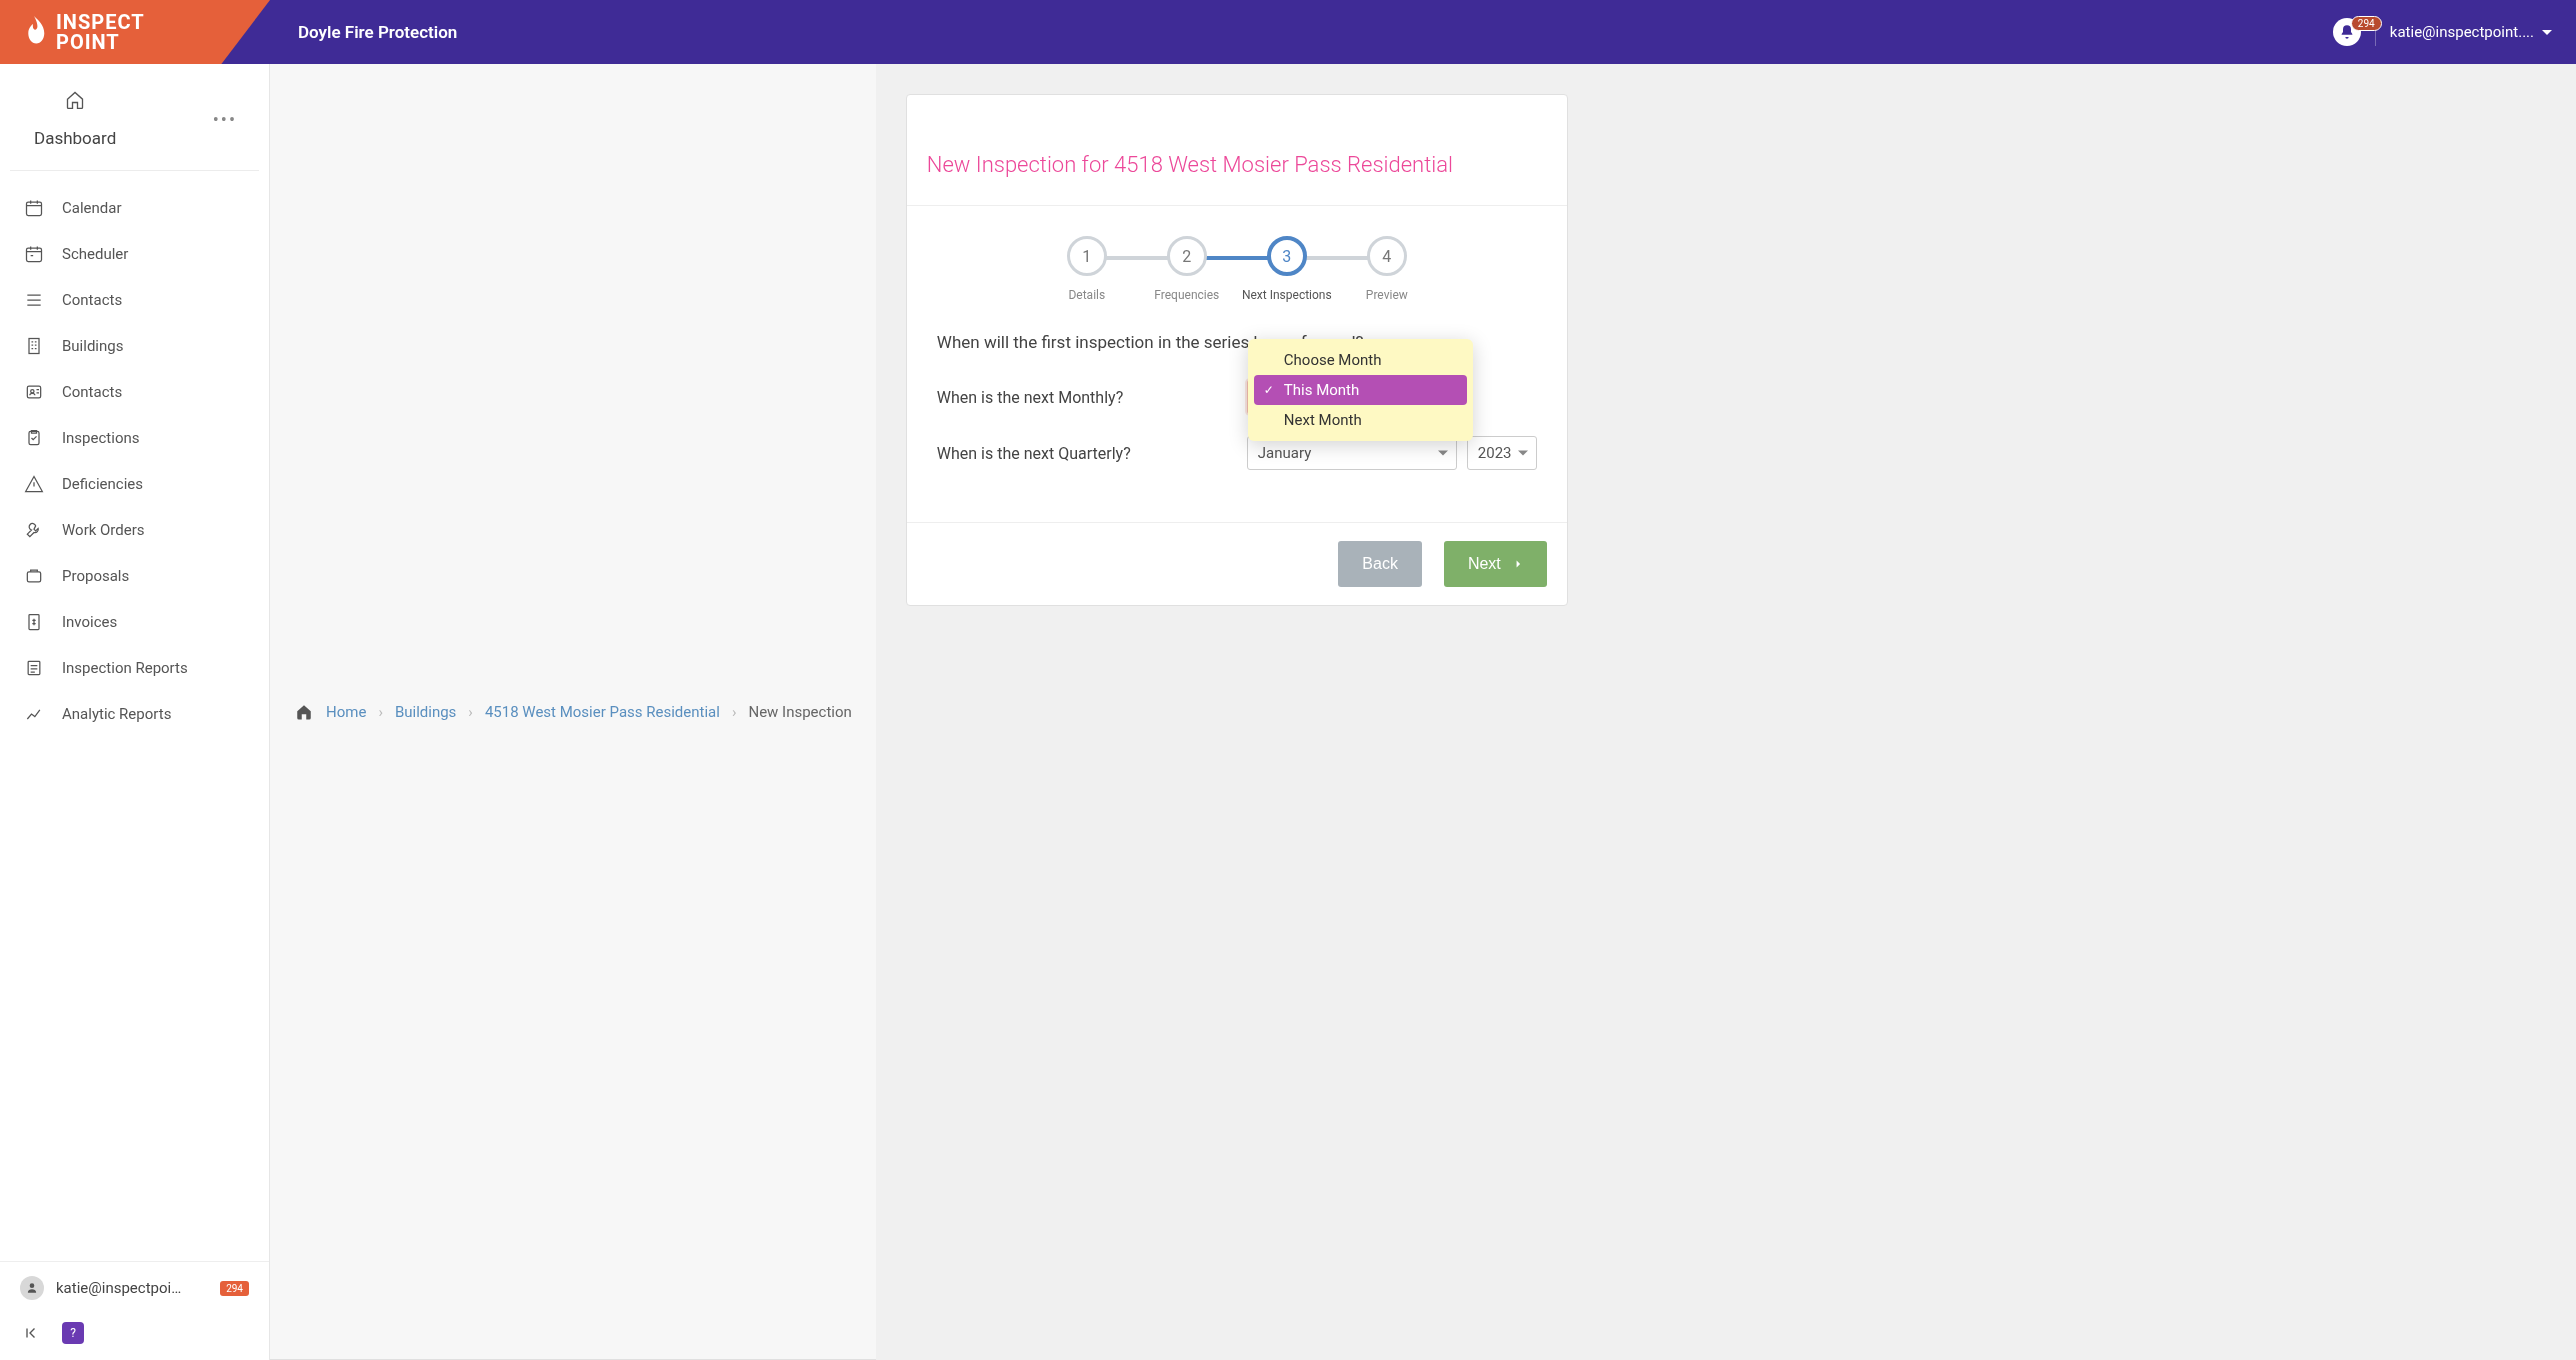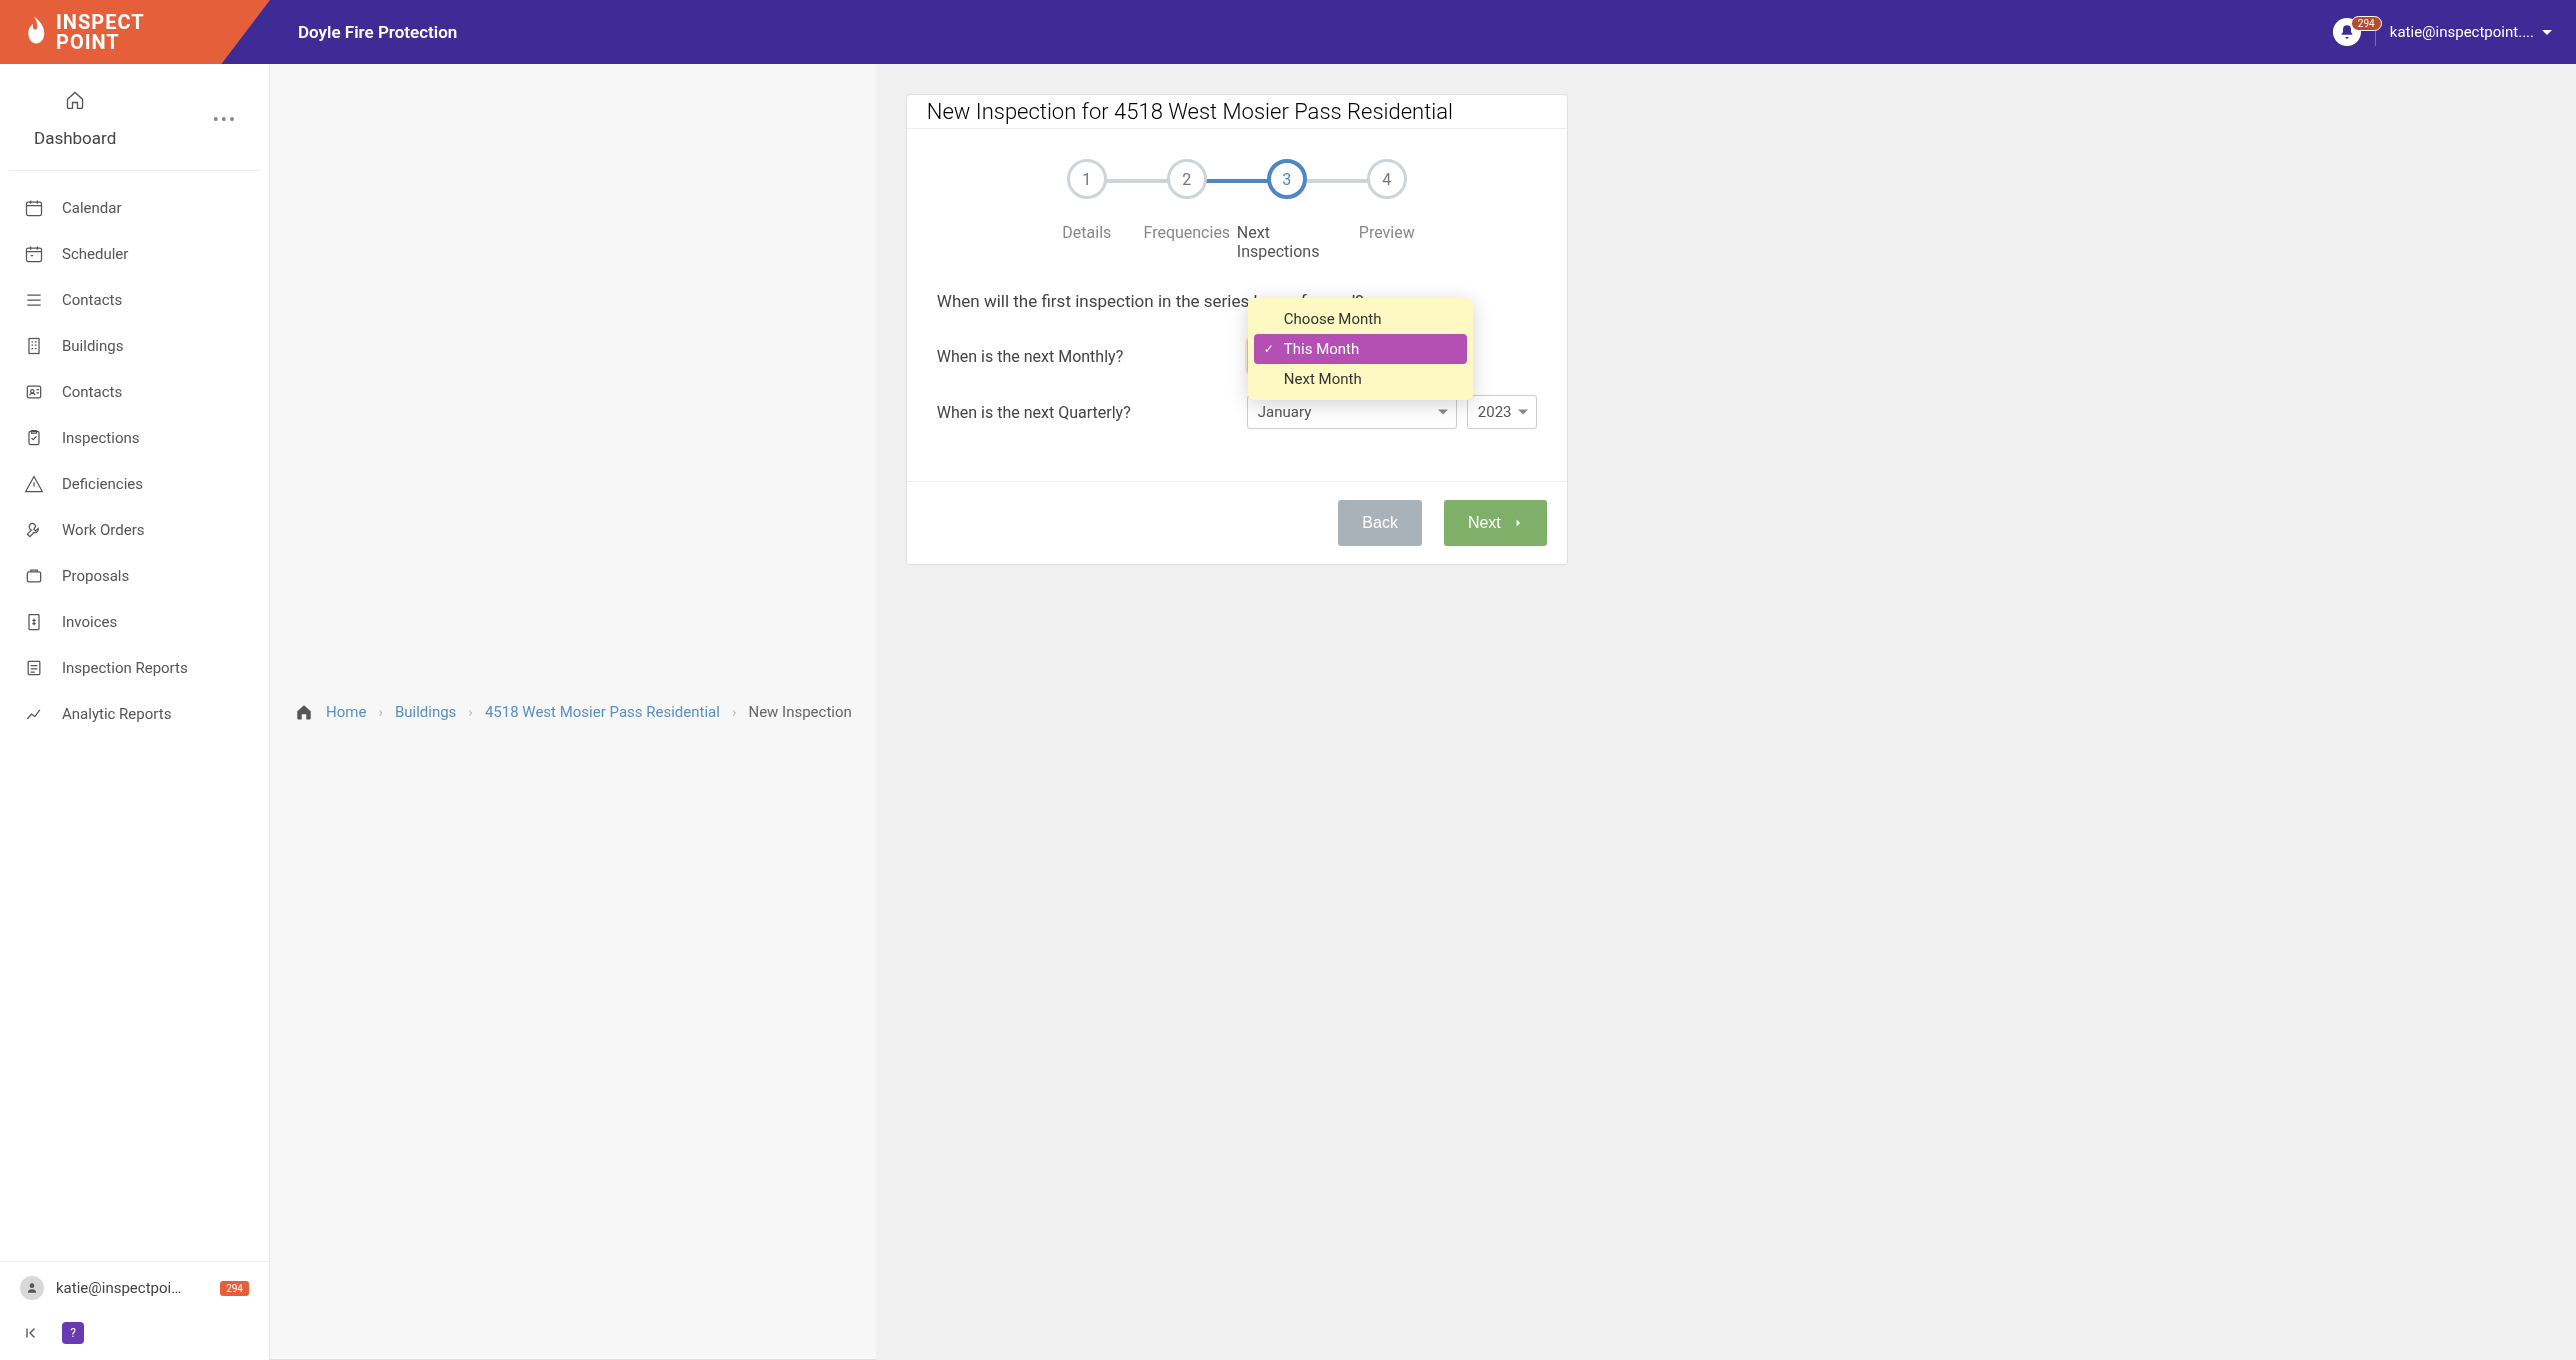--- a/index.html
+++ b/index.html
@@ -184,39 +184,40 @@
   .breadcrumb-bar .sep { color: #bbb; }
   .breadcrumb-bar .current { color: #666; }
 
   .content-area { padding: 30px; }
   .card {
     background: #fff;
     border: 1px solid #e0e0e0;
     border-radius: 4px;
   }
   .card-header {
-    padding: 4px 20px;
+    padding: 28px 20px;
     border-bottom: 1px solid #eee;
     font-size: 22px;
     font-weight: 300;
-    color: #000000;
+    color: #ec4899;
+    margin-top: 29px;
   }
   .card-body { padding: 30px 30px 30px 30px; position: relative; }
 
   
   .stepper { display: flex; align-items: flex-start; justify-content: space-between; position: relative; padding: 0 100px; }
   .step { flex: 1; display: flex; flex-direction: column; align-items: center; position: relative; }
   .step-circle {
     width: 40px; height: 40px; border-radius: 50%;
     border: 3px solid #cfd4d9; background: #fff;
     display:flex; align-items:center; justify-content:center;
     font-size: 16px; color: #777; z-index: 2;
   }
   .step.active .step-circle { border-color: #4f86c6; color: #4f86c6; border-width: 4px; }
-  .step-label { margin-top: 24px; font-size: 16px; color: #888; }
+  .step-label { margin-top: 12px; font-size: 12px; color: #888; }
   .step.active .step-label { color: #555; }
   .step-line {
     position: absolute;
     top: 20px;
     left: 50%;
     width: 100%;
     height: 4px;
     background: #cfd4d9;
     z-index: 1;
   }

